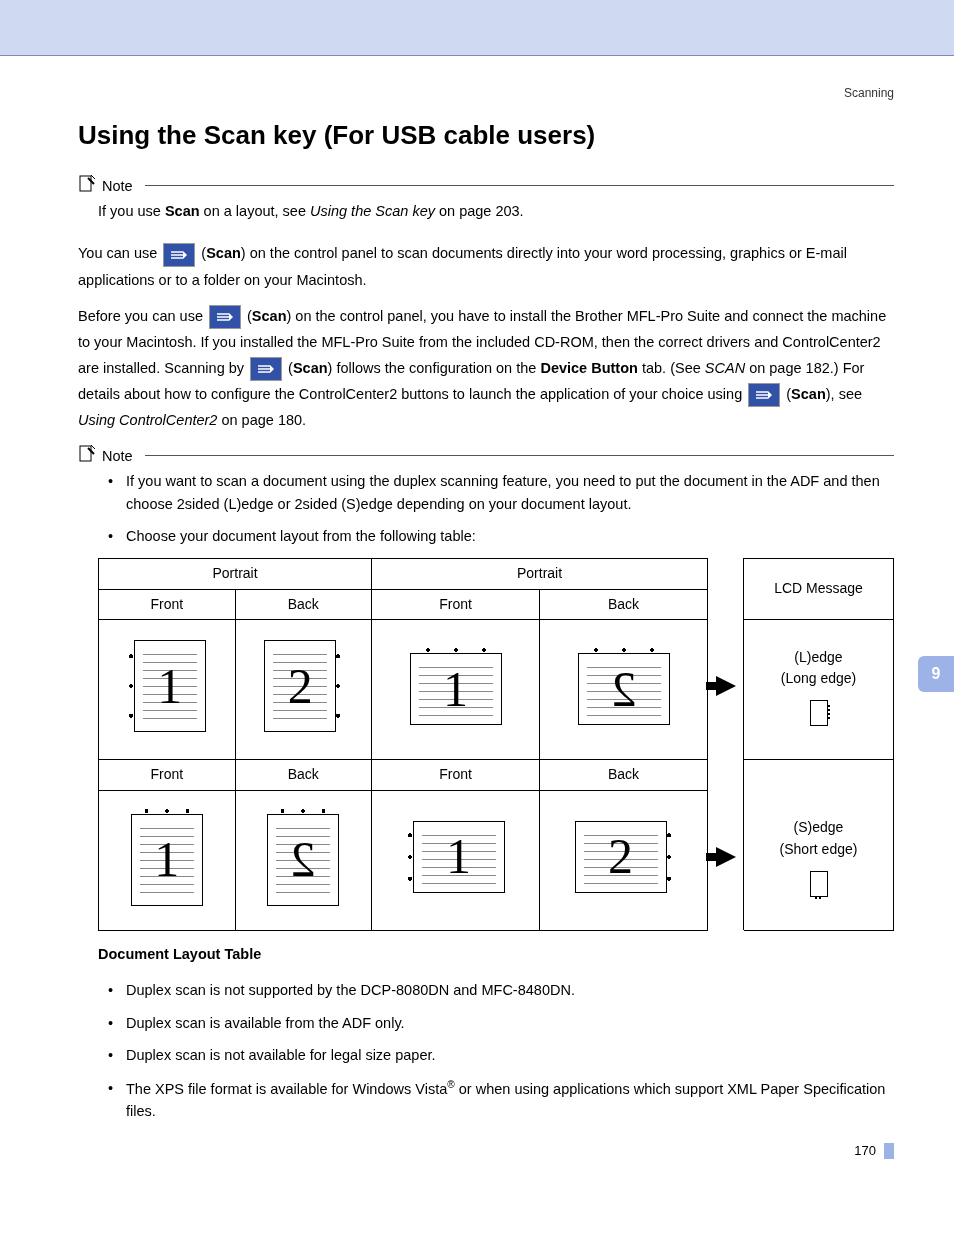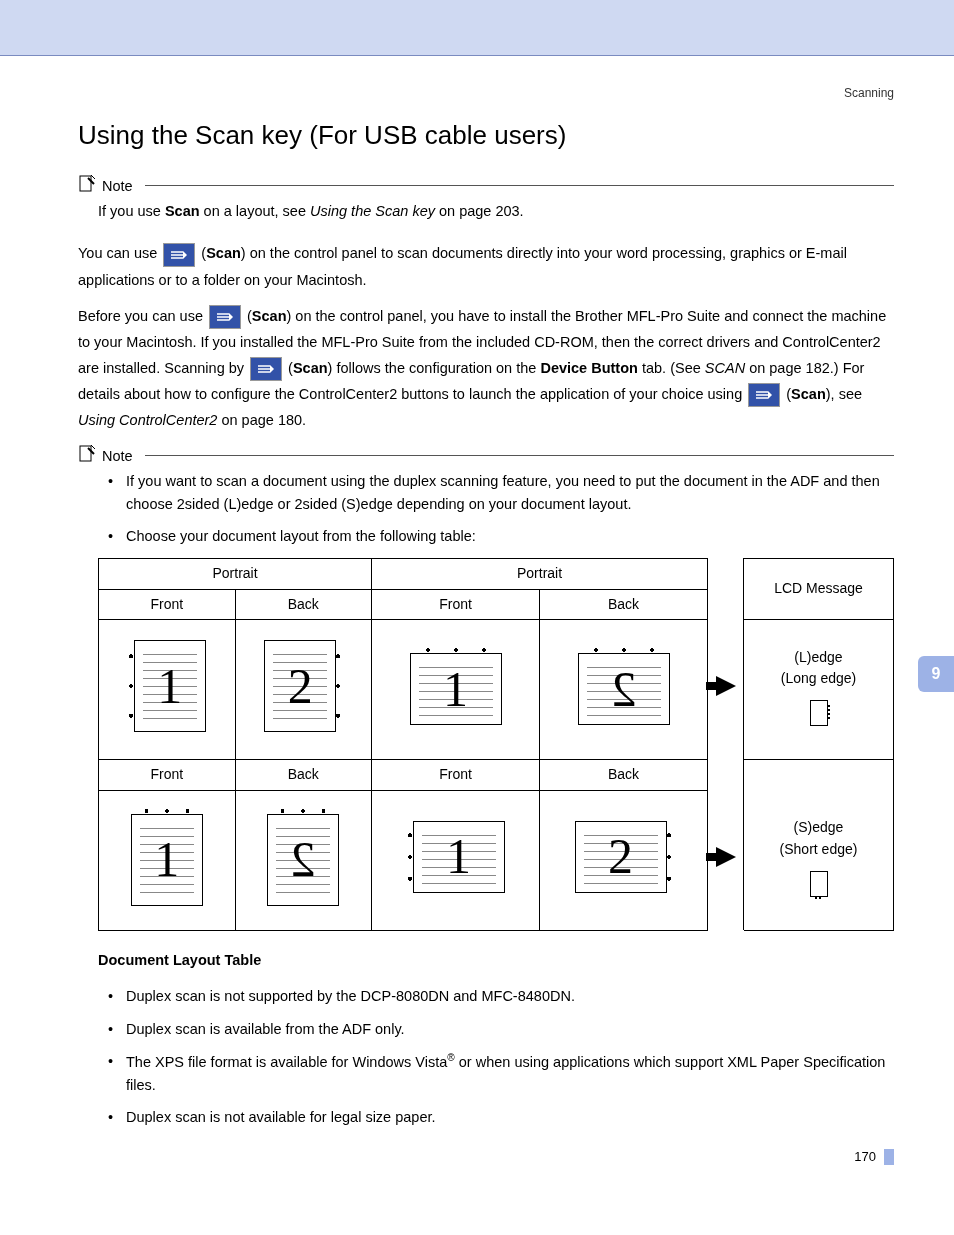--- a/index.html
+++ b/index.html
@@ -20,21 +20,21 @@
     position: relative;
   }
   .breadcrumb {
     text-align: right;
     font-size: 12px;
     color: #333;
     margin-bottom: 20px;
   }
   h1 {
     font-size: 26px;
-    font-weight: 400;
+    font-weight: 700;
     margin-bottom: 24px;
   }
   .note-block { margin: 12px 0 18px 0; }
   .note-head {
     display: flex;
     align-items: center;
     gap: 6px;
   }
   .note-rule {
     flex: 1;
@@ -57,21 +57,21 @@
   .bold { font-weight: 700; }
   .italic { font-style: italic; }
   .mono { font-family: Liberation Sans, sans-serif; }
   ul.bullets { list-style: none; padding-left: 10px; }
   ul.bullets > li { position: relative; padding-left: 18px; line-height: 1.55; margin-bottom: 10px; }
   ul.bullets > li::before { content: "•"; position: absolute; left: 0; top: 0; }
 
   .layout-table {
     border-collapse: collapse;
     width: 100%;
-    margin: 4px 0 18px 0;
+    margin: 4px 0 12px 0;
     border-radius: 13px;
   }
   .layout-table th, .layout-table td {
     border: 1px solid #000;
     text-align: center;
     font-weight: 400;
     font-size: 14px;
     padding: 4px;
   }
   .layout-table .imgcell { height: 140px; vertical-align: middle; }
@@ -326,24 +326,24 @@
           </td>
         </tr>
       </tbody>
         </table>
 
       <div class="table-caption">Document Layout Table</div>
 
       <ul class="bullets">
         <li>Duplex scan is not supported by the DCP-8080DN and MFC-8480DN.</li>
         <li>Duplex scan is available from the ADF only.</li>
+        <li>Duplex scan is not available for legal size paper.</li>
         <li>
           <span>The XPS file format is available for Windows Vista</span><sup>®</sup><span> or when using applications which support XML Paper Specification files.</span>
         </li>
-        <li>Duplex scan is not available for legal size paper.</li>
       </ul>
     </div>
   </div>
 
   <div class="side-tab">9</div>
 
   <div class="footer-num">170</div>
 </div>
 
 </body></html>

